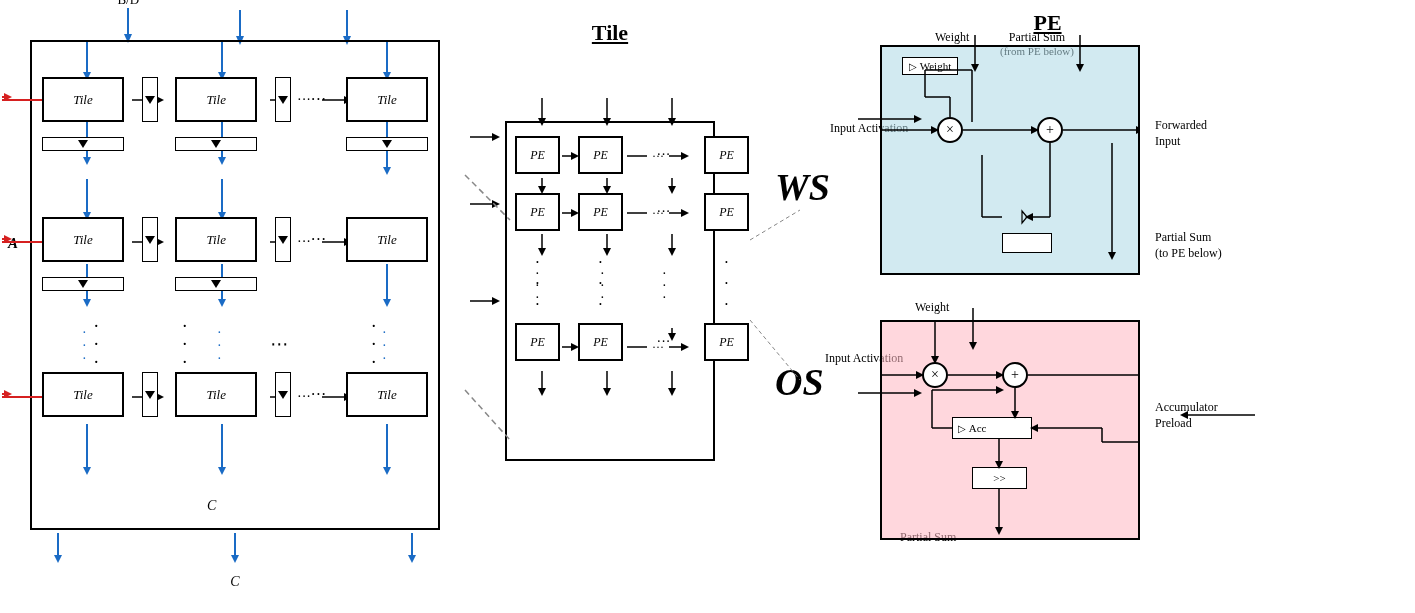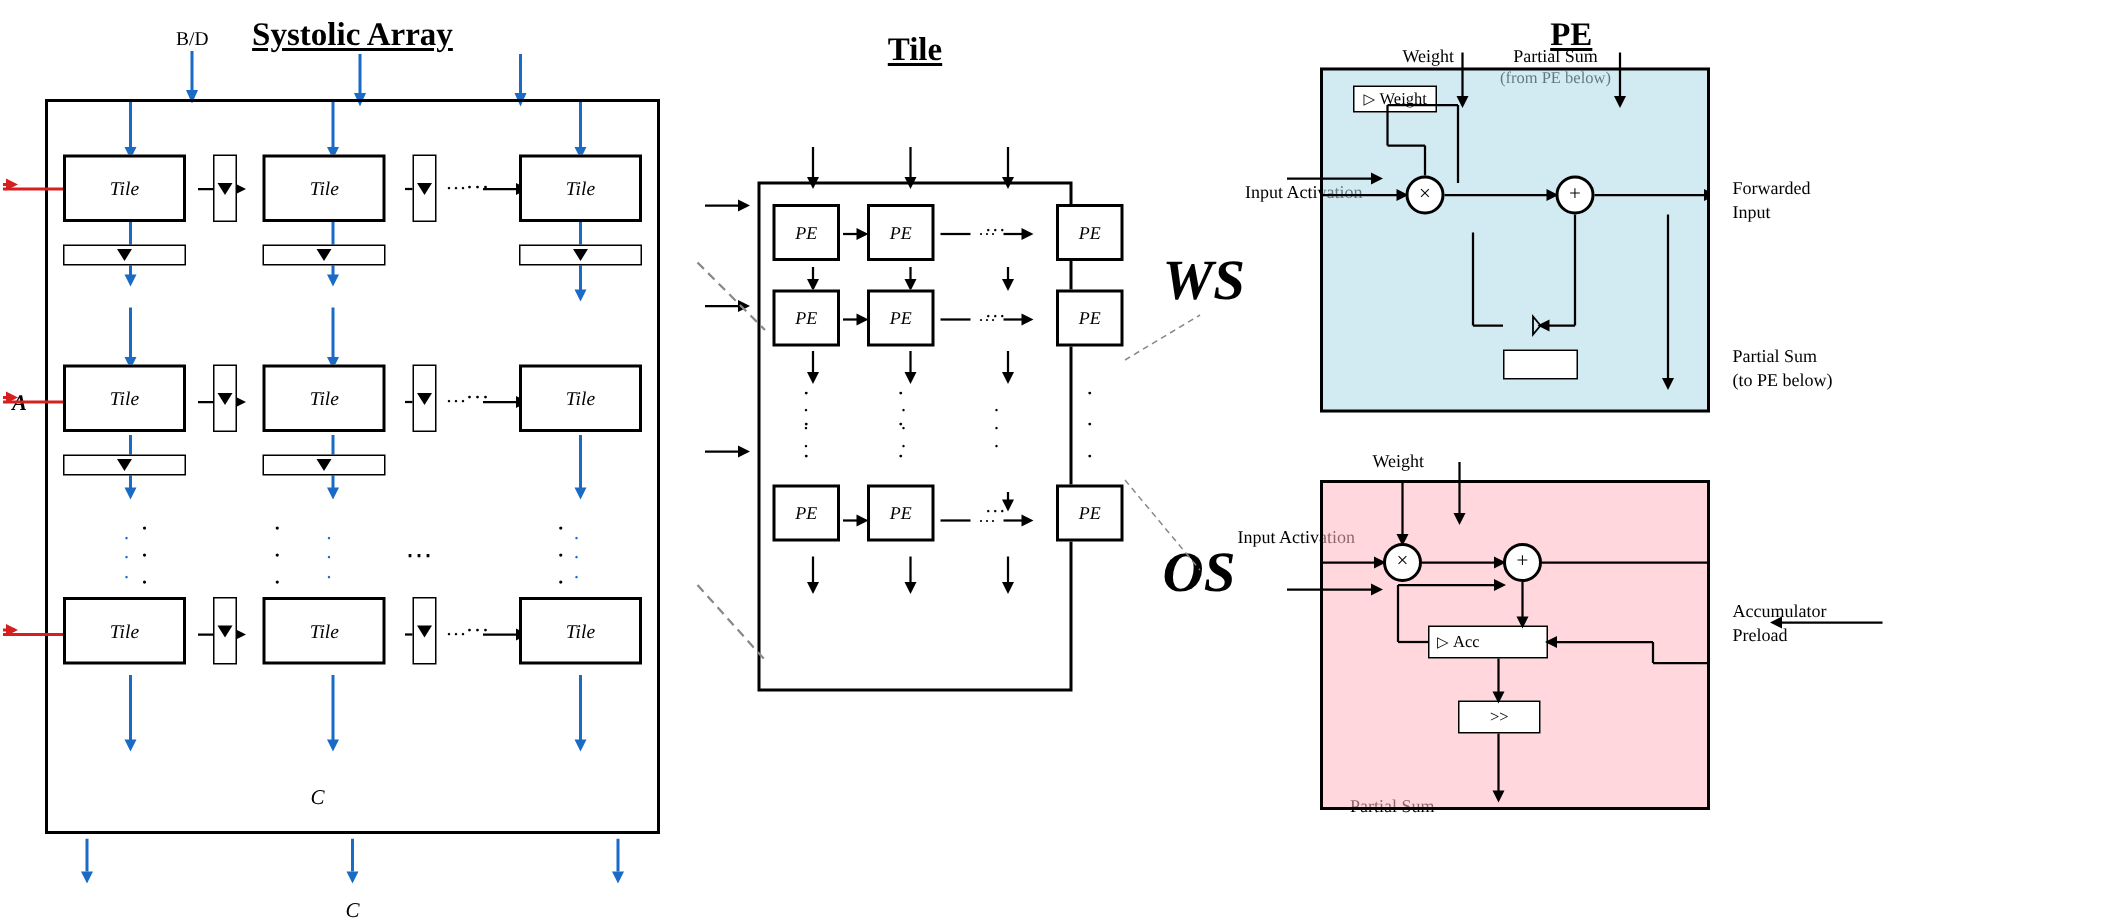--- a/index.html
+++ b/index.html
@@ -152,21 +152,20 @@
     svg text {
       font-family: 'Times New Roman', Times, serif;
     }
   </style>
 </head>
 <body>
 
 <div class="diagram-container">
 
   <div class="systolic-section">
-    <div class="section-title">Systolic Array</div>
 
     <div style="position:relative; width:410px; margin:0 auto;">
 
       <div style="position:absolute; top:-48px; left:0; width:100%; display:flex; justify-content:space-around; padding:0 40px;">
         <div style="display:flex;flex-direction:column;align-items:center;">
           <span style="font-size:13px;">B/D</span>
           <svg width="12" height="35">
               <line x1="6" y1="0" x2="6" y2="27" stroke="#1a6bc5" stroke-width="2"></line>
               <polygon points="6,35 2,26 10,26" fill="#1a6bc5"></polygon>
             </svg>

